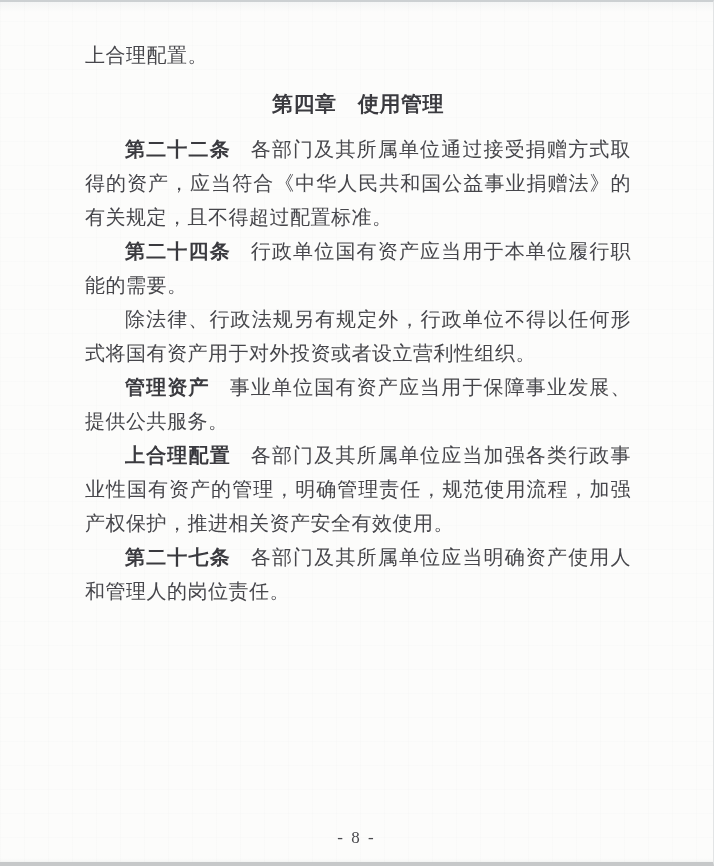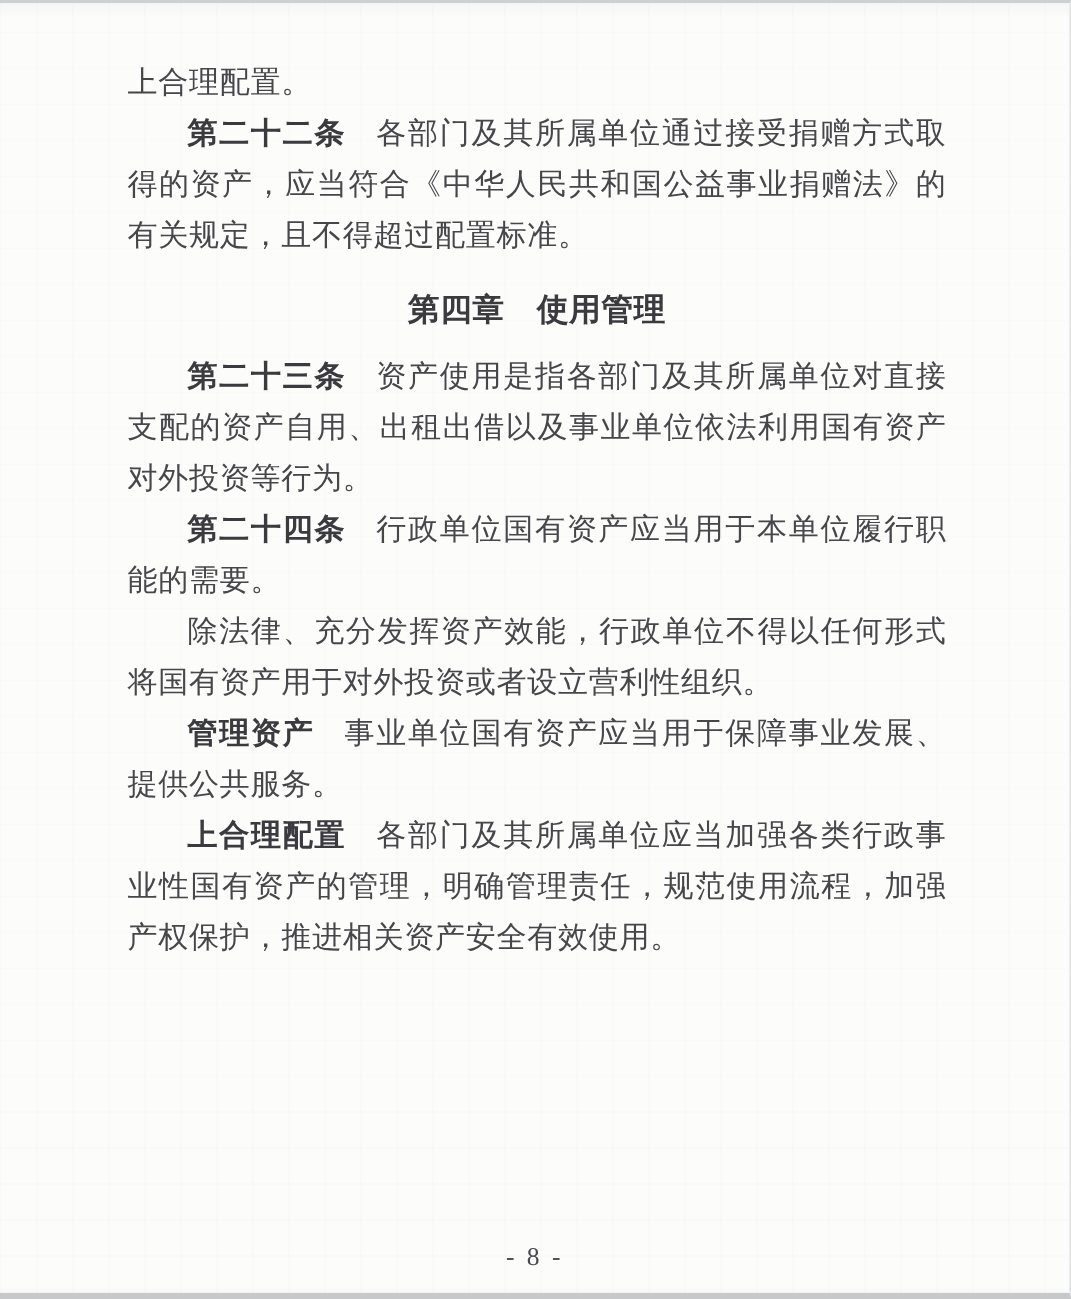--- a/index.html
+++ b/index.html
@@ -64,22 +64,22 @@
     letter-spacing: 2px;
     color: #4a4a4e;
   }
 </style>
 </head>
 <body>
 
 <div class="scan-page">
   <div class="doc-body">
       <p class="para continuation"><span>上合理配置。</span></p>
+      <p class="para chapter-heading"><span>第四章　使用管理</span></p>
       <p class="para article"><span class="lead">第二十二条</span><span>各部门及其所属单位通过接受捐赠方式取得的资产，应当符合《中华人民共和国公益事业捐赠法》的有关规定，且不得超过配置标准。</span></p>
-      <p class="para chapter-heading"><span>第四章　使用管理</span></p>
-      <p class="para article"><span class="lead">第二十三条</span><span>资产使用是指各部门及其所属单位对直接支配的资产自用、出租出借以及事业单位依法利用国有资产对外投资等行为。</span></p>
       <p class="para article"><span class="lead">第二十四条</span><span>行政单位国有资产应当用于本单位履行职能的需要。</span></p>
-      <p class="para paragraph"><span>除法律、充分发挥资产效能，行政单位不得以任何形式将国有资产用于对外投资或者设立营利性组织。</span></p>
+      <p class="para paragraph"><span>除法律、行政法规另有规定外，行政单位不得以任何形式将国有资产用于对外投资或者设立营利性组织。</span></p>
       <p class="para article"><span class="lead">管理资产</span><span>事业单位国有资产应当用于保障事业发展、提供公共服务。</span></p>
       <p class="para article"><span class="lead">上合理配置</span><span>各部门及其所属单位应当加强各类行政事业性国有资产的管理，明确管理责任，规范使用流程，加强产权保护，推进相关资产安全有效使用。</span></p>
+      <p class="para article"><span class="lead">第二十七条</span><span>各部门及其所属单位应当明确资产使用人和管理人的岗位责任。</span></p>
     </div>
   <div class="page-footer">- 8 -</div>
 </div>
 
 </body></html>

